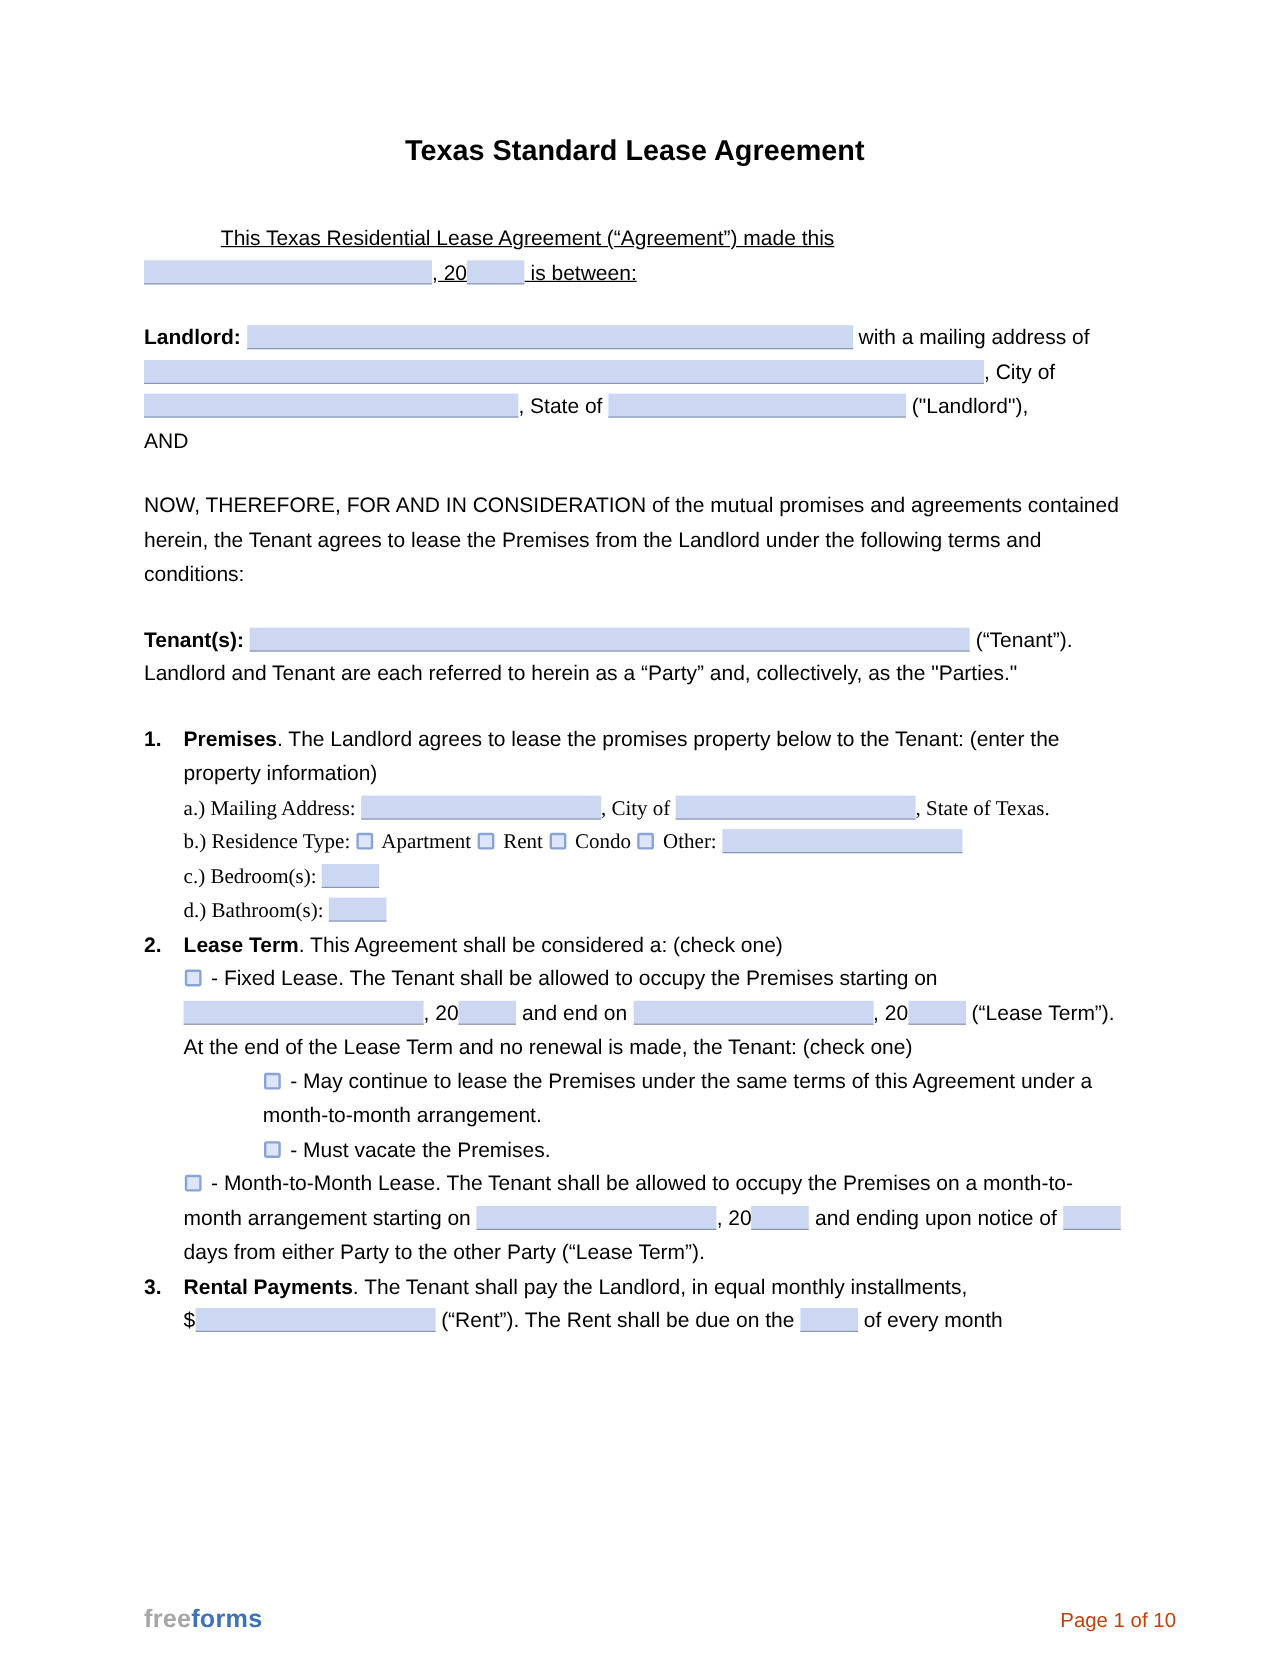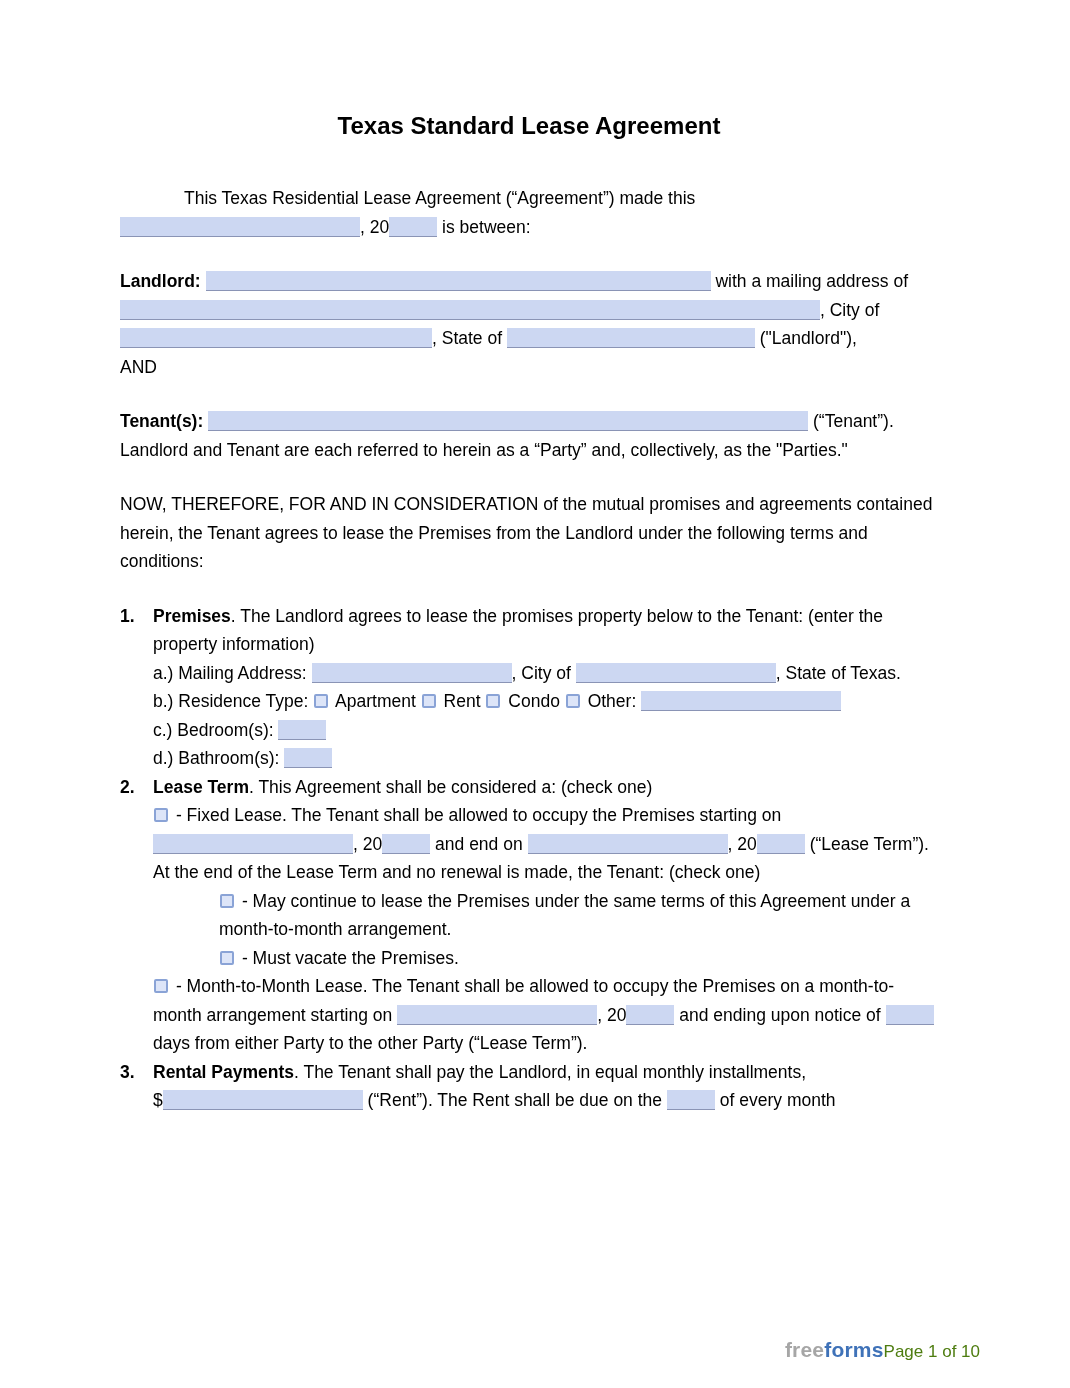--- a/index.html
+++ b/index.html
@@ -4,47 +4,47 @@
 <style>
   * { margin:0; padding:0; box-sizing:border-box; }
   html,body { background:#ffffff; }
   body { font-family:"Liberation Sans", sans-serif; color:#000; }
   .page {
     position:relative; width:1070px; height:1388px; margin:0 auto;
     background:#fff; padding:112px 132px 0 120px; overflow:hidden;
   }
   .title { font-size:24px; font-weight:bold; text-align:center; margin-bottom:44px; }
   .para { font-size:17.5px; line-height:28.5px; margin-bottom:26px; }
-  .indent { text-indent:64px; }
+  .indent { text-indent:64px;text-decoration:underline; }
   .list { list-style:none; }
   .item { display:flex; font-size:17.5px; line-height:28.5px; }
   .num { width:33px; flex:none; font-weight:bold; }
   .body { flex:1; min-width:0; }
-  .subline { padding-left:34px; text-indent:-34px; }
+  .subline { padding-left:34px; text-indent:-34px;font-family:Liberation Serif, serif; }
   .nested { margin-left:66px; }
   b { font-weight:bold; }
   .blank {
     display:inline-block; background:#ccd7f2; height:20px;
     vertical-align:-4px; border-bottom:1.5px solid #8a94b5;
   }
   .w48{width:48px} .w200{width:200px} .w240{width:240px} .w248{width:248px}
   .w312{width:312px} .w505{width:505px} .w600{width:600px} .w700{width:700px}
   .checkbox {
     display:inline-block; width:14px; height:14px; background:#dde5f8;
     border:2px solid #8aa3d6; border-radius:2px; vertical-align:-1px; margin:0 3px 0 1px;
   }
   .nw { white-space:nowrap; }
   .footer {
     position:absolute; left:120px; right:90px; bottom:26px;
-    display:flex; justify-content:flex-end; align-items:baseline;
+    display:flex; justify-content:space-between; align-items:baseline;
   }
   .brand { font-size:21px; font-weight:bold; letter-spacing:.2px; }
   .brand-free { color:#a6a6a6; }
   .brand-forms { color:#3f72b8; }
-  .page-num { font-size:17px; color:#4d7c0f; }
+  .page-num { font-size:17px; color:#c2410c; }
 </style>
 </head>
 <body>
 
 <div class="page">
 
   <h1 class="title">Texas Standard Lease Agreement</h1>
 
   <p class="para indent">
     <span>This Texas Residential Lease Agreement (“Agreement”) made this</span>
@@ -56,28 +56,28 @@
     <b>Landlord:</b>
     <span class="blank w505"></span>
     <span>with a mailing address of</span>
     <span class="nw"><span class="blank w700"></span><span>, City of</span></span>
     <span class="nw"><span class="blank w312"></span><span>, State of</span></span>
     <span class="blank w248"></span>
     <span>("Landlord"),</span><br>
     <span>AND</span>
   </p>
 
+  <p class="para">NOW, THEREFORE, FOR AND IN CONSIDERATION of the mutual promises and agreements contained herein, the Tenant agrees to lease the Premises from the Landlord under the following terms and conditions:</p>
+
   <p class="para">
     <b>Tenant(s):</b>
     <span class="nw"><span class="blank w600"></span>
     <span>(“Tenant”).</span></span>
     <span>Landlord and Tenant are each referred to herein as a “Party” and, collectively, as the "Parties."</span>
   </p>
-
-  <p class="para">NOW, THEREFORE, FOR AND IN CONSIDERATION of the mutual promises and agreements contained herein, the Tenant agrees to lease the Premises from the Landlord under the following terms and conditions:</p>
 
   <ol class="list">
 
     <li class="item">
       <span class="num">1.</span>
       <div class="body">
         <p class="ipara"><b>Premises</b><span>. The Landlord agrees to lease the promises property below to the Tenant: (enter the property information)</span></p>
         <p class="subline">
           <span>a.) Mailing Address:</span>
           <span class="nw"><span class="blank w200"></span><span>, City of</span></span>

